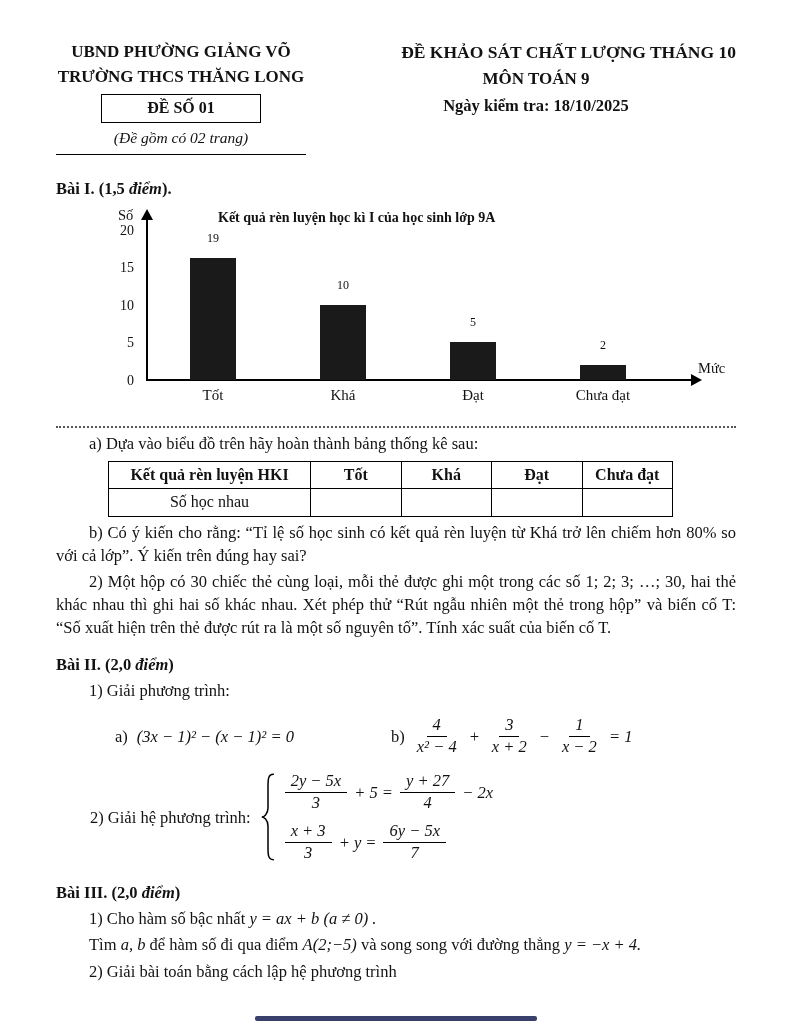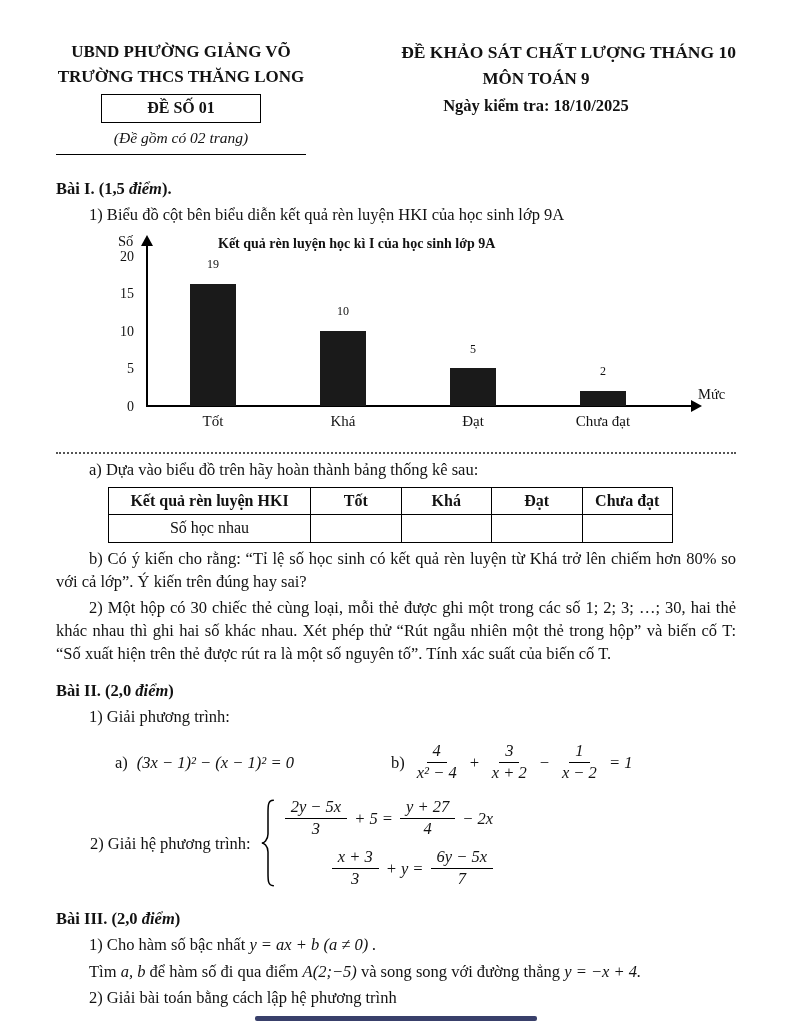--- a/index.html
+++ b/index.html
@@ -71,21 +71,21 @@
   .eq-b { display:flex; align-items:center; gap:6px; }
   .eq-label { font-style:normal; }
   .frac { display:inline-flex; flex-direction:column; align-items:center; text-align:center;
           font-style:italic; line-height:1.15; vertical-align:middle; }
   .frac .num { padding:0 6px 1px; border-bottom:1.4px solid #000; }
   .frac .den { padding:1px 6px 0; }
 
   .sys-block { display:flex; align-items:center; margin:6px 0 8px; padding-left:34px; gap:9px; }
   .sys-label { white-space:nowrap; }
   .sys-rows { display:flex; flex-direction:column; gap:9px; }
-  .sys-row { display:flex; align-items:center; gap:7px; font-style:italic;justify-content:flex-end; }
+  .sys-row { display:flex; align-items:center; gap:7px; font-style:italic; }
 
   
   .artifact { position:absolute; left:255px; bottom:3px; width:282px; height:5px; background:#39406b; border-radius:2px; }
 </style>
 </head>
 <body>
 
 <div class="page">
 
   <div class="header">
@@ -100,21 +100,20 @@
     <div class="header-right">
       <div class="h-bold hr1">ĐỀ KHẢO SÁT CHẤT LƯỢNG THÁNG 10</div>
       <div class="h-bold hr2">MÔN TOÁN 9</div>
       <div class="h-bold hr3">Ngày kiểm tra: 18/10/2025</div>
     </div>
   </div>
 
   <div class="sec-title first">
     <span>Bài I. (1,5 </span><span class="em">điểm</span><span>).</span>
   </div>
-  <p class="para">1) Biểu đồ cột bên biểu diễn kết quả rèn luyện HKI của học sinh lớp 9A</p>
 
   <div class="chart-wrap">
     <div class="chart">
       <div class="chart-ylabel">Số</div>
       <div class="chart-title">Kết quả rèn luyện học kì I của học sinh lớp 9A</div>
       <div class="y-ticks" id="y-ticks">
           <div class="y-tick" style="bottom: -9px;">0</div>
           <div class="y-tick" style="bottom: 28.5px;">5</div>
           <div class="y-tick" style="bottom: 66px;">10</div>
           <div class="y-tick" style="bottom: 103.5px;">15</div>

